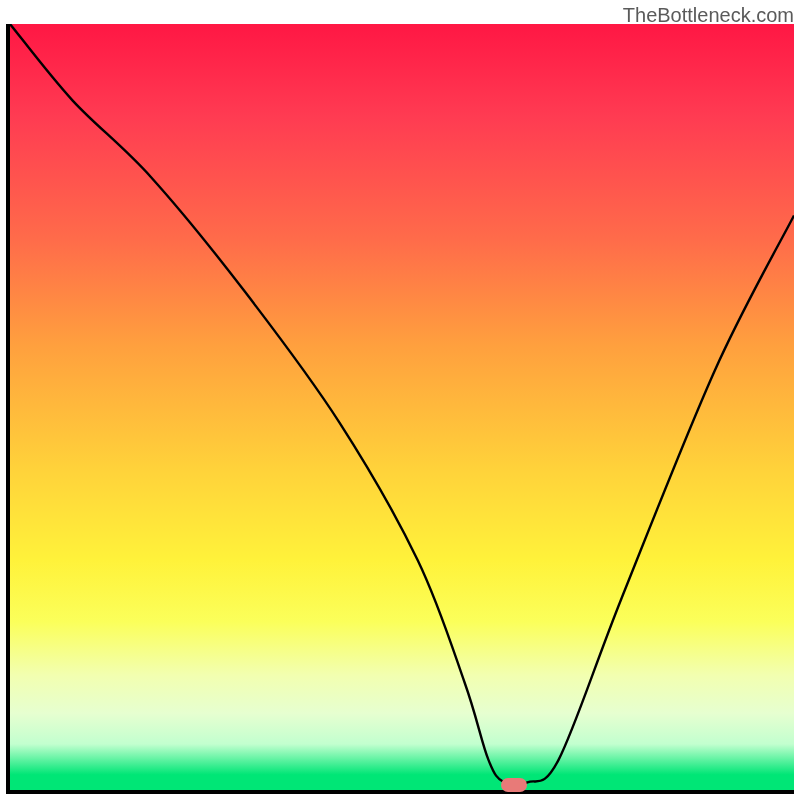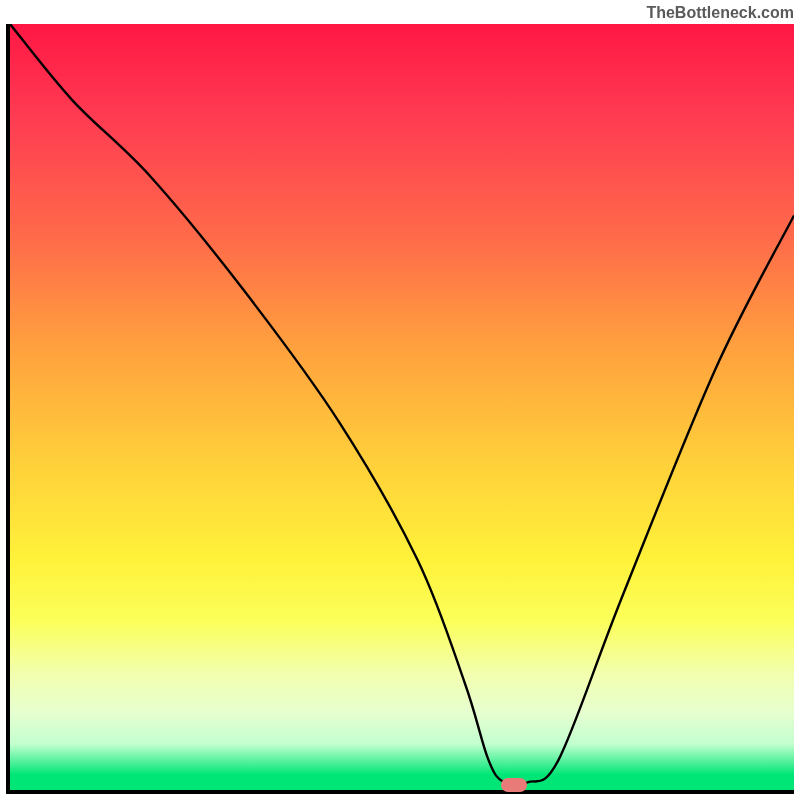--- a/index.html
+++ b/index.html
@@ -9,22 +9,22 @@
     background: #ffffff;
     position: relative;
     font-family: Arial, sans-serif;
     overflow: hidden;
   }
   .watermark {
     position: absolute;
     top: 4px;
     right: 6px;
     color: #5a5a5a;
-    font-size: 16px;
-    font-weight: 700;
+    font-size: 20px;
+    font-weight: 400;
     z-index: 10;
   }
   .chart-outer {
     position: absolute;
     left: 6px;
     top: 24px;
     width: 788px;
     height: 770px;
     border-left: 4px solid #000;
     border-bottom: 4px solid #000;

